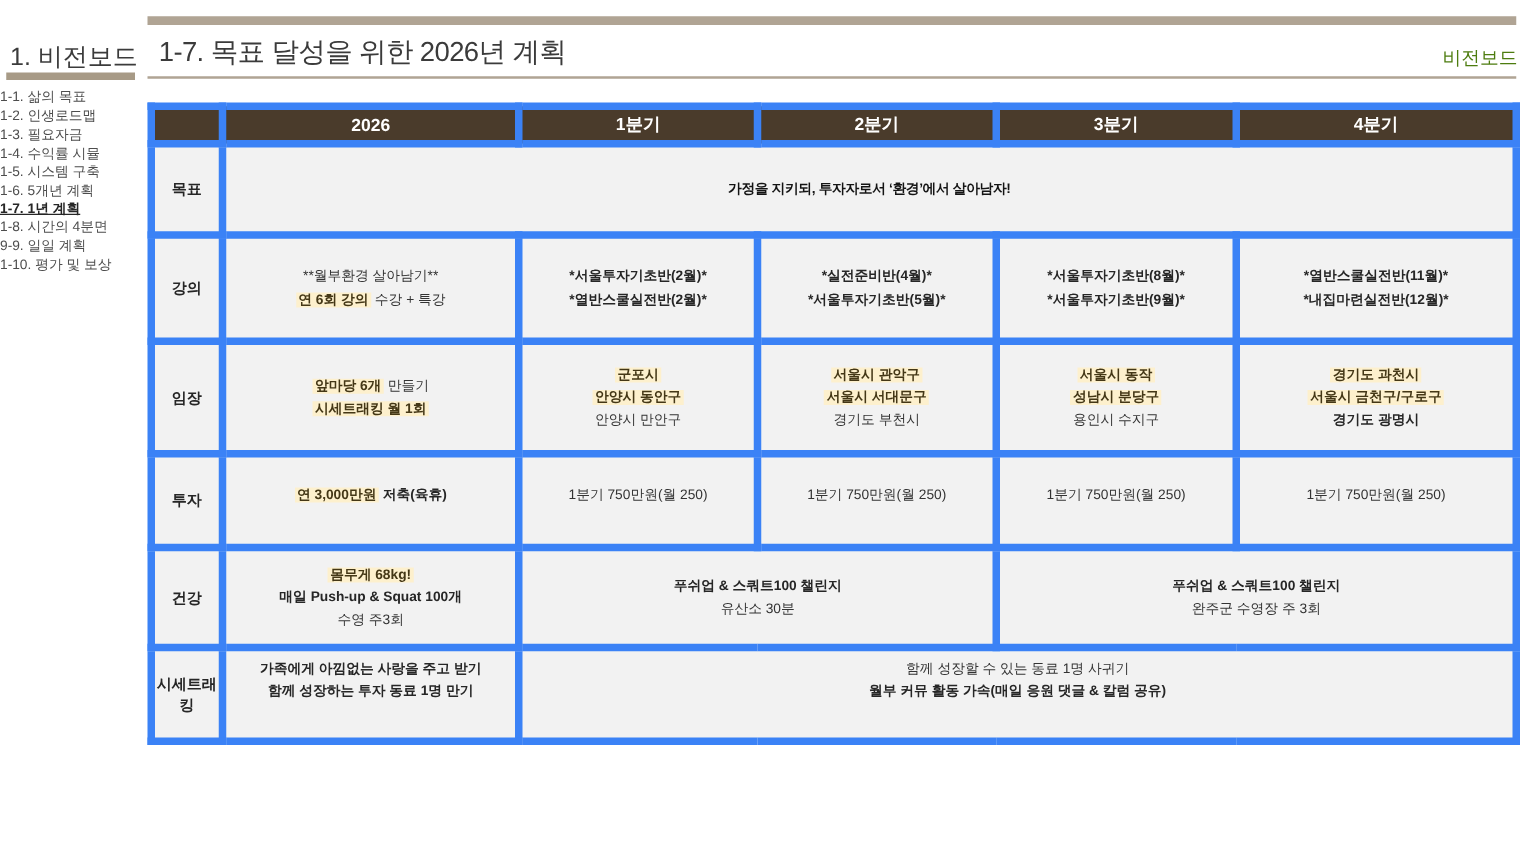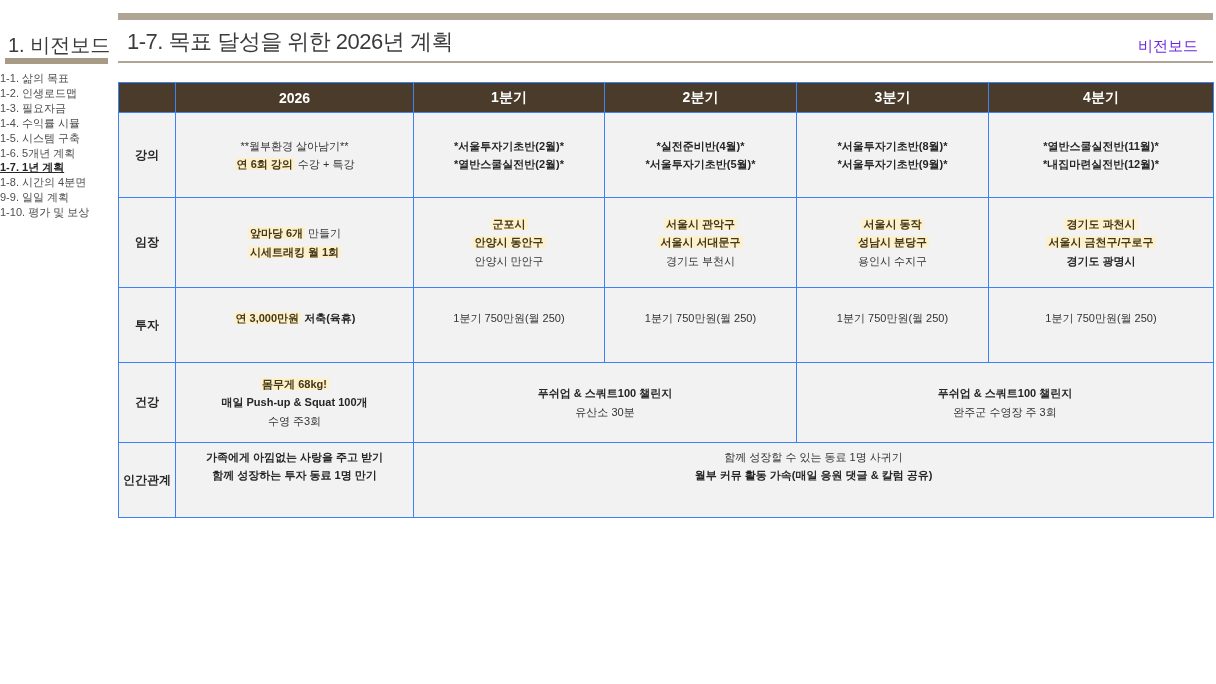--- a/index.html
+++ b/index.html
@@ -10,31 +10,31 @@
   }
   *{box-sizing:border-box;}
   html,body{margin:0;padding:0;}
   body{
     width:1216px;height:684px;background:#ffffff;
     font-family:"Liberation Sans","DejaVu Sans",sans-serif;
     position:relative;overflow:hidden;
   }
   .top-bar{position:absolute;left:118px;top:13px;width:1095px;height:7px;background:var(--accent);}
   .page-title{position:absolute;left:127px;top:27px;font-size:22px;color:#3b3b3b;letter-spacing:-0.5px;}
-  .corner-label{position:absolute;right:18px;top:37px;font-size:15px;color:#6d28d9;}
+  .corner-label{position:absolute;right:2px;top:37px;font-size:15px;color:#4d7c0f;}
   .title-underline{position:absolute;left:118px;top:61px;width:1095px;height:2px;background:var(--accent);}
 
   .sidebar-title{position:absolute;left:8px;top:32px;font-size:20px;color:#3b3b3b;}
   .sidebar-bar{position:absolute;left:5px;top:58px;width:103px;height:6px;background:#a79a86;}
   .sidebar-nav{position:absolute;left:0;top:71px;font-size:11px;color:#4d4d4d;line-height:14.9px;}
   .sb-item{white-space:nowrap;cursor:pointer;}
   .sb-item.active{font-weight:bold;text-decoration:underline;color:#262626;}
 
   table.plan{position:absolute;left:118px;top:82px;border-collapse:collapse;table-layout:fixed;}
-  .plan th,.plan td{border:1px solid #3b82f6;margin-top:42px;}
+  .plan th,.plan td{border:6px solid #3b82f6;margin-top:42px;}
   .plan thead th{background:var(--header-bg);color:#ffffff;font-size:14px;font-weight:bold;height:30px;padding:0;}
   .plan tbody th.rowhead{background:var(--cell-bg);font-size:12px;font-weight:bold;color:#262626;text-align:center;vertical-align:middle;padding:0;}
   .plan tbody td{background:var(--cell-bg);text-align:center;vertical-align:middle;font-size:11px;color:#333333;padding:2px 3px;}
   .plan tbody tr.vtop td{vertical-align:top;padding-top:21px;}
   .plan tbody tr.vtop4 td{vertical-align:top;padding-top:5px;}
   .line{line-height:1.65;}
   .b{font-weight:bold;color:#262626;}
   .hl{background:var(--hl);color:#443716;font-weight:bold;padding:0 2px;}
   td.goal-cell{font-size:20px;font-weight:bold;color:#141414;letter-spacing:-0.3px;}
   td.goal-cell .line span{font-weight:bold;color:#141414;}
@@ -75,20 +75,26 @@
     <tr>
         <th></th>
         <th>2026</th>
         <th>1분기</th>
         <th>2분기</th>
         <th>3분기</th>
         <th>4분기</th>
       </tr>
   </thead>
   <tbody>
+      <tr style="height: 73px;">
+        <th class="rowhead">목표</th>
+        <td colspan="5" class="goal-cell">
+          <div class="line"><span class="b">가정을 지키되, 투자자로서 ‘환경’에서 살아남자!</span></div>
+        </td>
+      </tr>
       <tr style="height: 85px;">
         <th class="rowhead">강의</th>
         <td>
           <div class="line"><span>**월부환경 살아남기**</span></div>
           <div class="line"><span class="b hl">연 6회 강의</span><span> 수강 + 특강</span></div>
         </td>
         <td>
           <div class="line"><span class="b">*서울투자기초반(2월)*</span></div>
           <div class="line"><span class="b">*열반스쿨실전반(2월)*</span></div>
         </td>
@@ -160,21 +166,21 @@
         <td colspan="2">
           <div class="line"><span class="b">푸쉬업 &amp; 스쿼트100 챌린지</span></div>
           <div class="line"><span>유산소 30분</span></div>
         </td>
         <td colspan="2">
           <div class="line"><span class="b">푸쉬업 &amp; 스쿼트100 챌린지</span></div>
           <div class="line"><span>완주군 수영장 주 3회</span></div>
         </td>
       </tr>
       <tr class="vtop4" style="height: 75px;">
-        <th class="rowhead">인간관계</th>
+        <th class="rowhead">시세트래킹</th>
         <td>
           <div class="line"><span class="b">가족에게 아낌없는 사랑을 주고 받기</span></div>
           <div class="line"><span class="b">함께 성장하는 투자 동료 1명 만기</span></div>
         </td>
         <td colspan="4">
           <div class="line"><span>함께 성장할 수 있는 동료 1명 사귀기</span></div>
           <div class="line"><span class="b">월부 커뮤 활동 가속(매일 응원 댓글 &amp; 칼럼 공유)</span></div>
         </td>
       </tr>
     </tbody>

